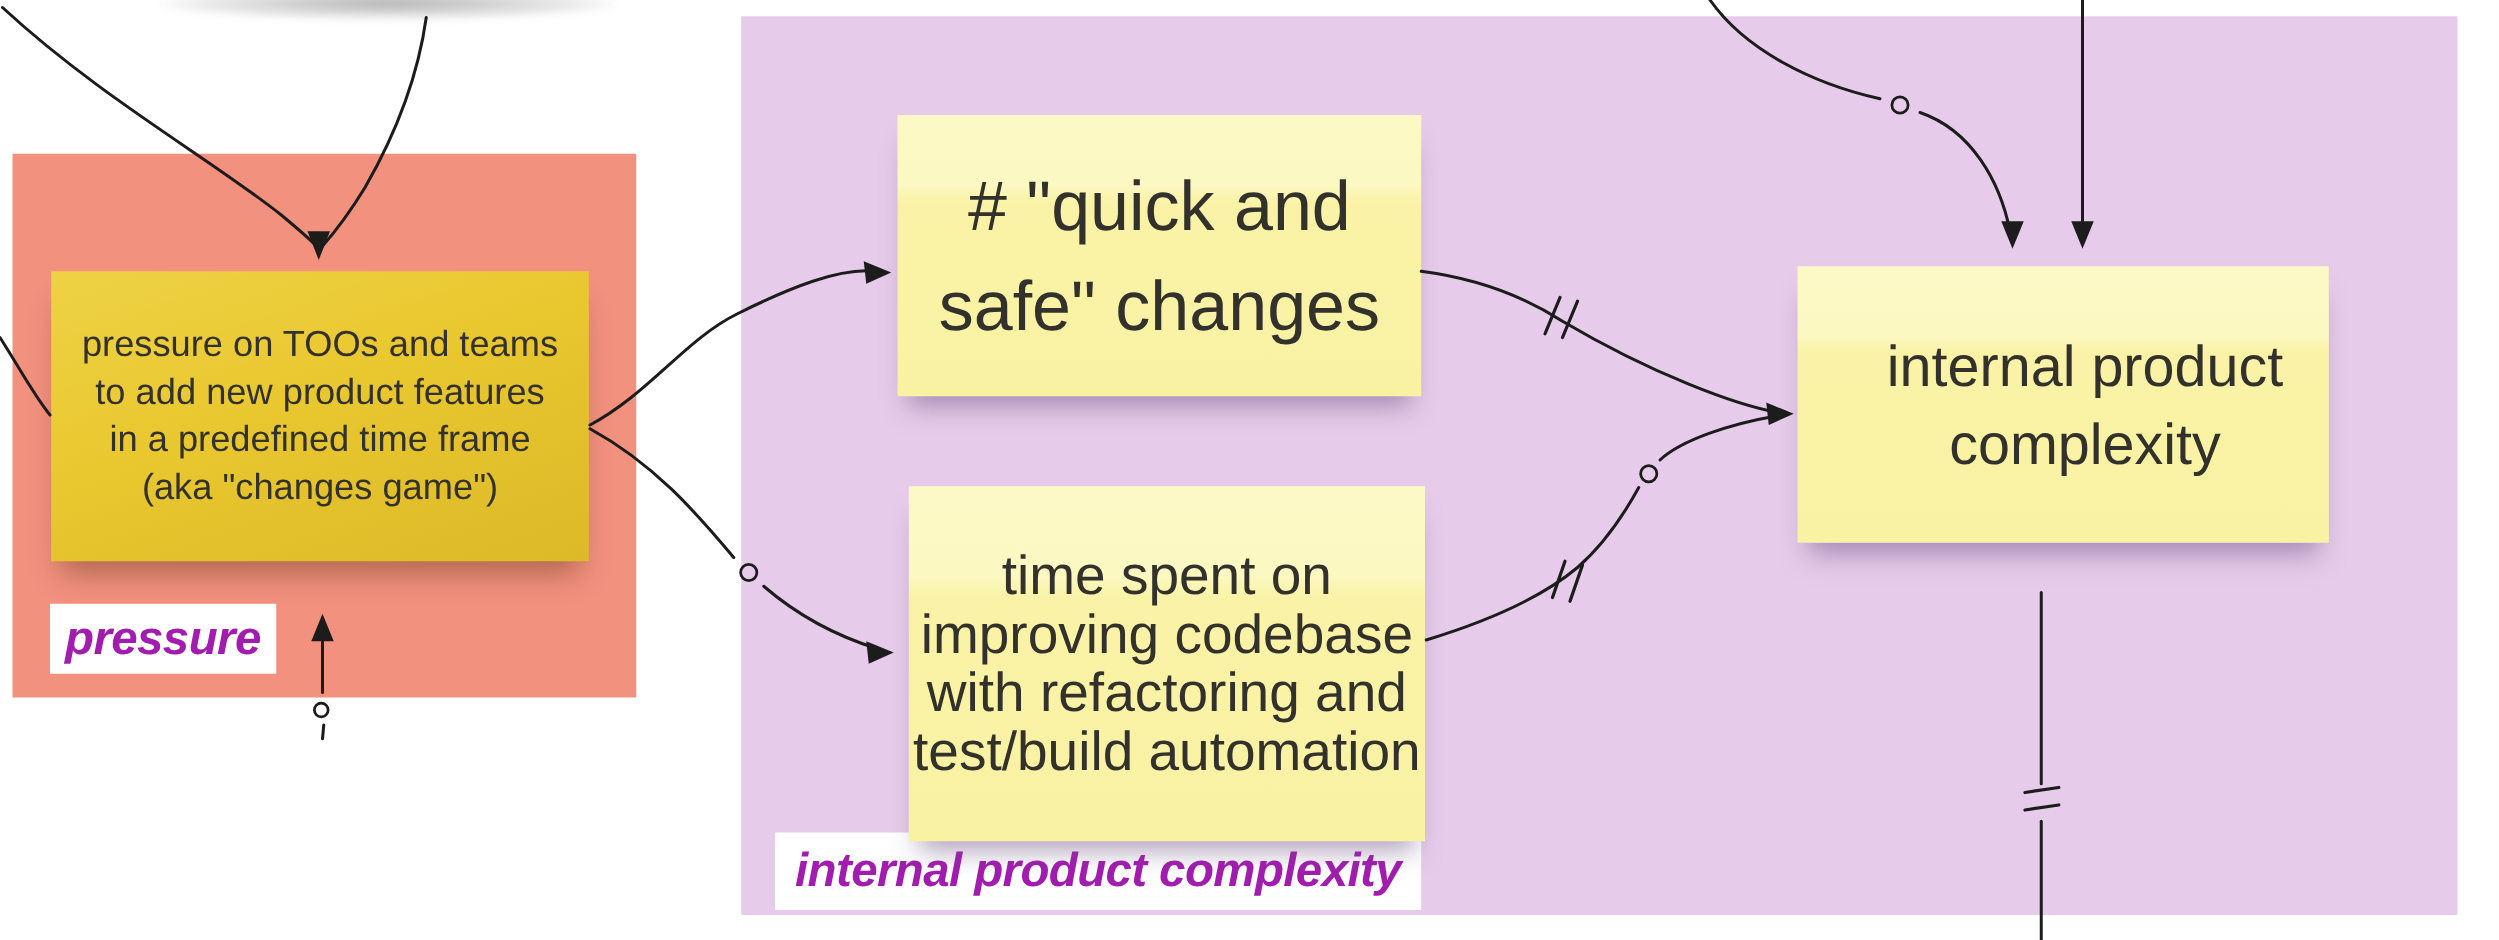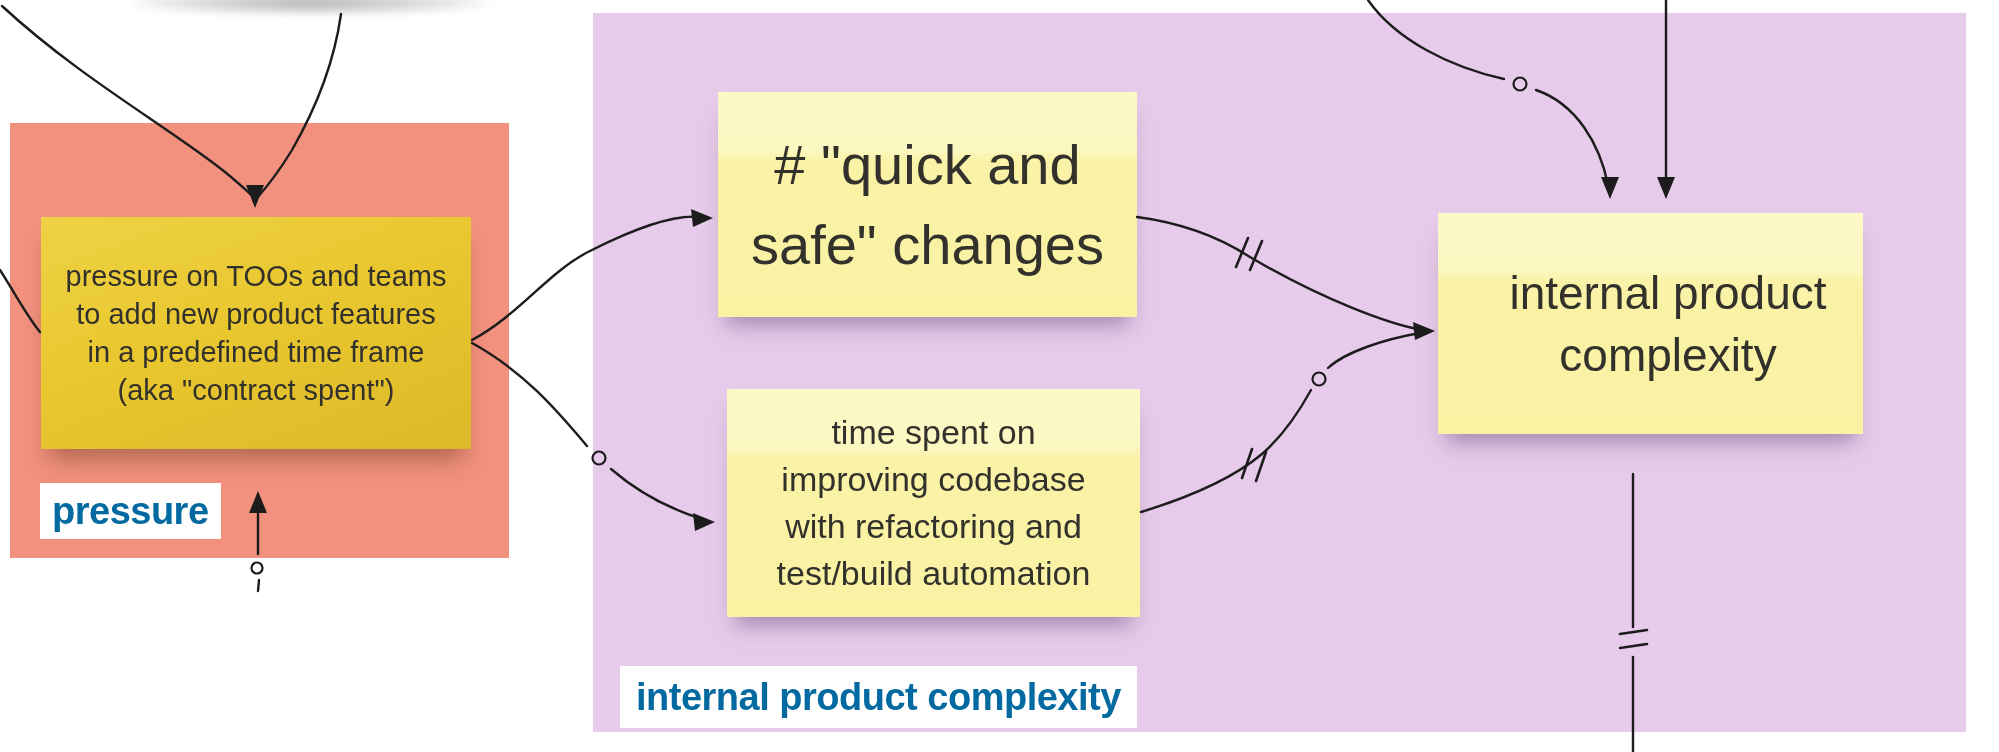--- a/index.html
+++ b/index.html
@@ -4,41 +4,41 @@
 <style>
   html,body{margin:0;padding:0;background:#ffffff;}
   .board{
     position:relative;width:1999px;height:752px;overflow:hidden;
     background:#ffffff;font-family:"Liberation Sans",sans-serif;
   }
   .region{position:absolute;}
   .region-pressure{left:10px;top:123px;width:499px;height:435px;background:#f2917e;}
   .region-ipc{left:593px;top:13px;width:1373px;height:719px;background:#e7cbea;}
   .region-label{
-    position:absolute;background:#ffffff;color:#0369a1;font-weight:700;
-    white-space:nowrap;letter-spacing:-.5px;
+    position:absolute;background:#ffffff;color:#a21caf;font-weight:700;
+    white-space:nowrap;letter-spacing:-.5px;font-style:italic;
   }
   .label-pressure{left:30px;top:360px;font-size:38px;line-height:48px;padding:4px 12px;}
   .label-ipc{left:27px;top:653px;font-size:38px;line-height:50px;padding:6px 16px;}
   .note{
     position:absolute;display:flex;align-items:center;justify-content:center;
     text-align:center;color:#33312c;white-space:pre-line;
   }
   .note-gold{
     left:41px;top:217px;width:430px;height:232px;
     background:linear-gradient(160deg,#eed245 0%,#e9c72f 45%,#dcb928 100%);
     box-shadow:0 18px 22px -8px rgba(95,50,25,.45);
     font-size:29px;line-height:38px;
   }
   .note-pale{
     background:linear-gradient(to bottom,#fdf9c6 0%,#fcf8c2 25%,#faf3a7 31%,#f9f2a3 100%);
     box-shadow:0 16px 20px -8px rgba(110,80,130,.55);
   }
   .note-quick{left:718px;top:92px;width:419px;height:225px;font-size:56px;line-height:80px;}
-  .note-time{left:727px;top:389px;width:413px;height:228px;font-size:34px;line-height:47px;}
+  .note-time{left:727px;top:389px;width:413px;height:284px;font-size:44px;line-height:47px;}
   .note-ipc{left:1438px;top:213px;width:390px;height:221px;font-size:46px;line-height:62px;padding-left:35px;}
   .edges{position:absolute;left:0;top:0;width:1999px;height:752px;}
   .edge{fill:none;stroke:#1c1c1c;stroke-width:2.4;stroke-linecap:round;}
   .arrowhead{fill:#1c1c1c;stroke:none;}
   .marker-o{stroke:#1c1c1c;stroke-width:2.2;}
   .marker-line{stroke:#1c1c1c;stroke-width:2.6;stroke-linecap:round;fill:none;}
   .top-shadow{
     position:absolute;left:128px;top:-10px;width:365px;height:26px;border-radius:50%;
     background:radial-gradient(ellipse at center,rgba(60,60,60,.38) 0%,rgba(60,60,60,.12) 55%,rgba(60,60,60,0) 75%);
     filter:blur(3px);
@@ -55,21 +55,21 @@
     <div class="region-label label-pressure">pressure</div>
   </div>
 
   <div class="region region-ipc">
     <div class="region-label label-ipc">internal product complexity</div>
   </div>
 
   <div class="note note-gold">pressure on TOOs and teams
 to add new product features
 in a predefined time frame
-(aka "contract spent")</div>
+(aka "changes game")</div>
 
   <div class="note note-pale note-quick"># "quick and
 safe" changes</div>
 
   <div class="note note-pale note-time">time spent on
 improving codebase
 with refactoring and
 test/build automation</div>
 
   <div class="note note-pale note-ipc">internal product

